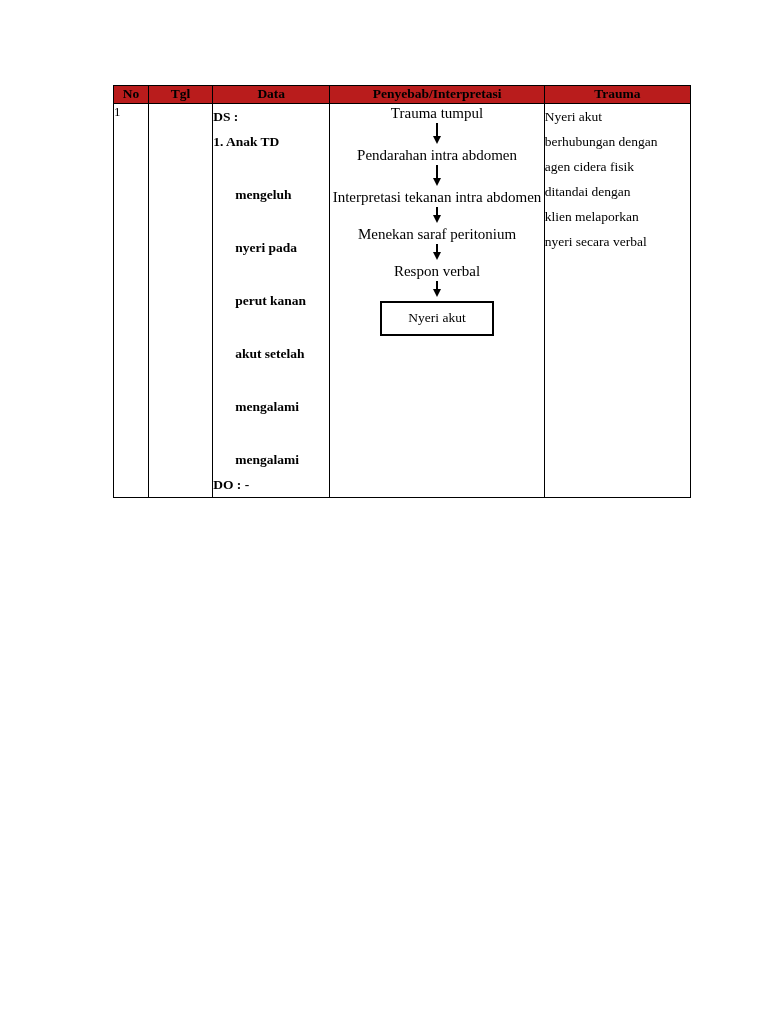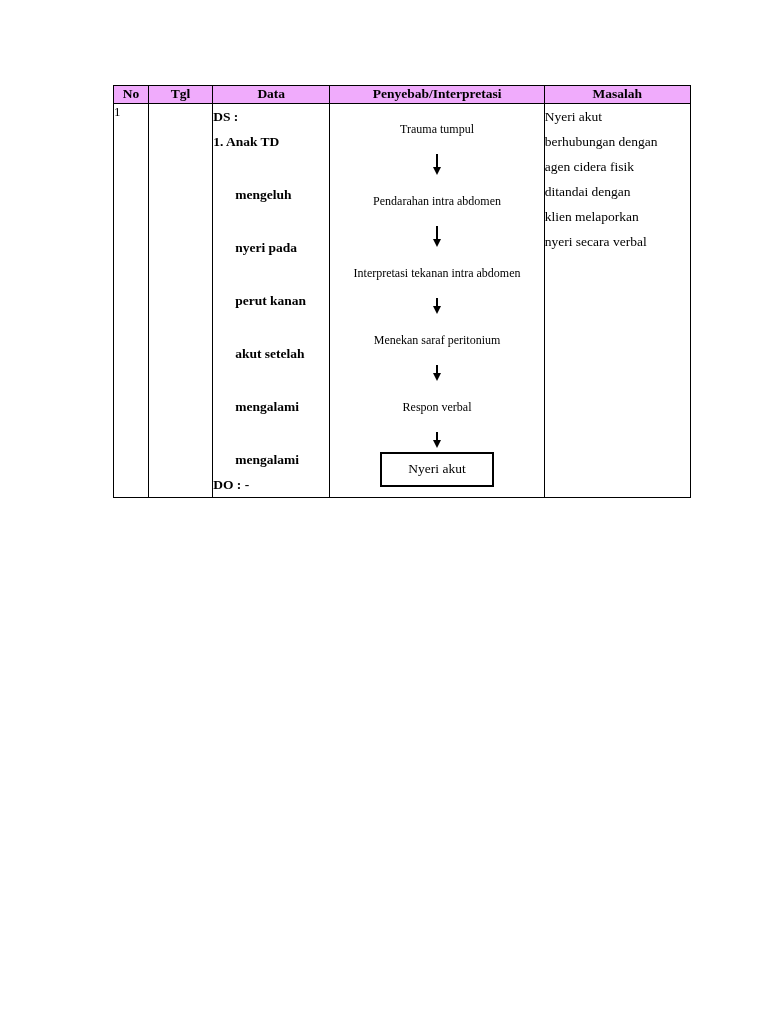--- a/index.html
+++ b/index.html
@@ -35,21 +35,21 @@
   }
 
   table.analysis td,
   table.analysis th {
     border: 1px solid #000000;
     vertical-align: top;
     padding: 0;
   }
 
   thead th {
-    background: #f0abfc;
+    background: #b91c1c;
     text-align: center;
     font-weight: bold;
     font-size: 13.5px;
     line-height: 1.25;
     padding: 4px 2px 5px 2px;
     font-family: "Liberation Serif", serif;
   }
 
   .col-no    { width: 35px; }
   .col-tgl   { width: 64px; }
@@ -86,22 +86,22 @@
     padding-left: 0;
   }
 
   .cell-pen {
     padding: 9px 6px 0 6px;
     text-align: center;
   }
 
   .flow-step {
     line-height: 18px;
-    font-size: 12px;
-    margin: 16px auto;
+    font-size: 15px;
+    margin: 0 auto;
   }
 
   .arrow {
     display: block;
     margin: 1px auto 1px auto;
     width: 10px;
     height: 22px;
     position: relative;
   }
   .arrow::before {
@@ -160,21 +160,21 @@
         <col class="col-data">
         <col class="col-pen">
         <col class="col-mas">
       </colgroup>
       <thead>
         <tr>
           <th>No</th>
           <th>Tgl</th>
           <th>Data</th>
           <th>Penyebab/Interpretasi</th>
-          <th>Masalah</th>
+          <th>Trauma</th>
         </tr>
       </thead>
       <tbody>
         <tr>
           <td class="cell-no">1</td>
           <td class="cell-tgl"></td>
           <td class="cell-data">
             <div class="line num-item">DS :</div>
             <div class="line num-item">1. Anak TD</div>
             <div class="line indent">mengeluh</div>

